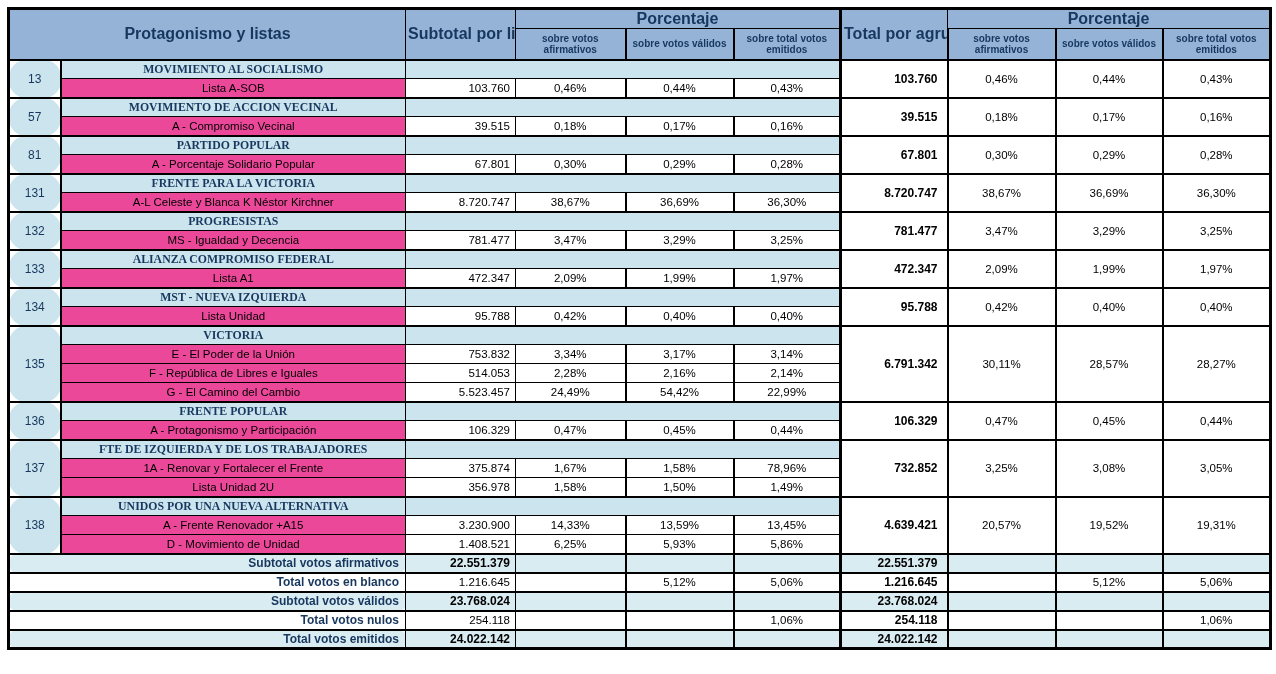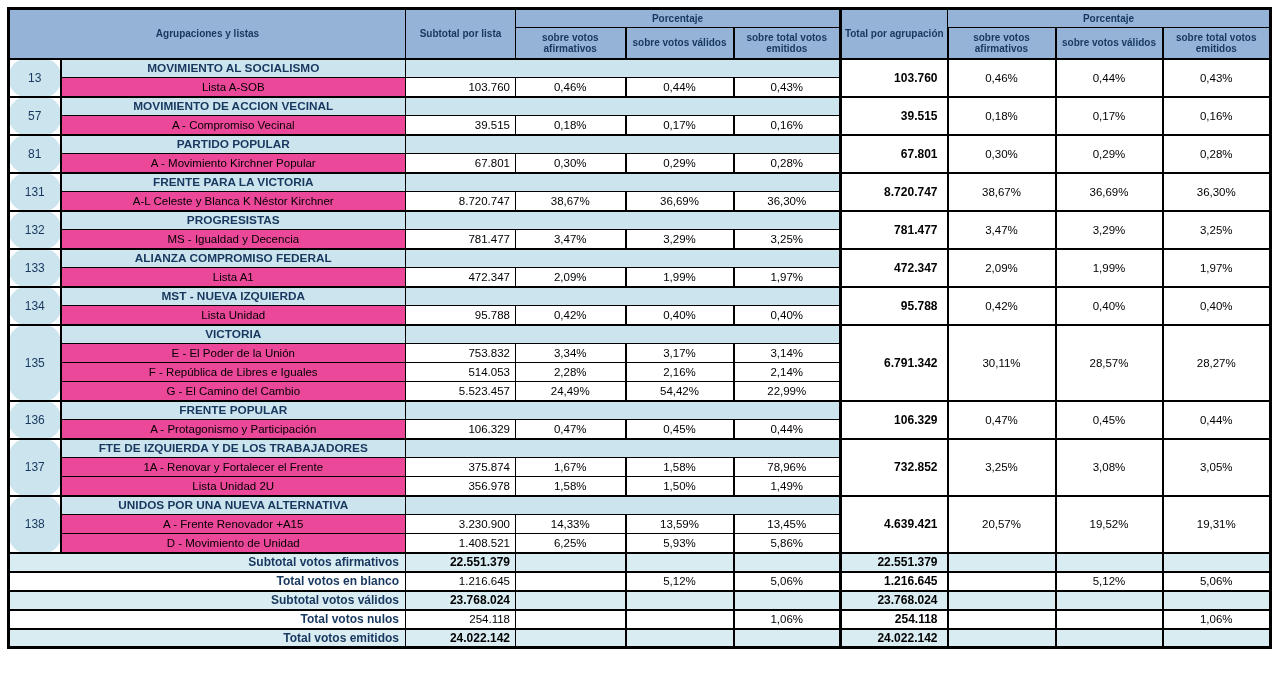--- a/index.html
+++ b/index.html
@@ -18,41 +18,41 @@
   th, td {
     border: 1px solid var(--border, #000);
     overflow: hidden;
     white-space: nowrap;
     padding: 0 2px;
   }
   thead th {
     background: var(--header-bg, #95B3D7);
     color: var(--header-text, #17375E);
     font-weight: bold;
-    font-size: 10px;
+    font-size: 16px;
     text-align: center;
     border-width: 1.5px;
   }
   thead tr.h1 th { height: 19px; }
   thead tr.h2 th {
     height: 31px;
     font-size: 10px;
     line-height: 1.12;
     white-space: normal;
     vertical-align: middle;
   }
   td { height: 19px; font-size: 11.5px; color: #000; vertical-align: middle; }
   .num   { background: var(--group-bg, #CBE4ED); color: var(--header-text, #17375E); font-weight: normal; text-align: center; font-size: 12px; border-radius: 17px; }
-  .gname { background: var(--group-bg, #CBE4ED); color: var(--header-text, #17375E); font-weight: bold; text-align: center; font-size: 11.8px; }
+  .gname { background: var(--group-bg, #CBE4ED); color: var(--header-text, #17375E); font-weight: bold; text-align: center; font-size: 11.8px; font-family: Liberation Serif, serif; }
   .gfill { background: var(--group-bg, #CBE4ED); }
   .lname { text-align: center; background: #ec4899; }
   .val   { text-align: right; padding-right: 5px; background: #fff; }
   .pct   { text-align: center; background: #fff; }
   .gtotal { text-align: right; font-weight: bold; padding-right: 9px; font-size: 12px; background: #fff; }
-  .tlabel { text-align: right; font-weight: bold; color: var(--header-text, #17375E); padding-right: 6px; font-size: 12px; }
+  .tlabel { text-align: right; font-weight: bold; color: var(--header-text, #17375E); padding-right: 6px; font-size: 12px; border-radius: 8px; }
   .bold  { font-weight: bold; font-size: 12px; }
   .bl2 { border-left-width: 2px; }
   .bl3 { border-left-width: 3px; }
   tr.gstart td { border-top-width: 2px; }
   tr.trow td { border-top-width: 2px; }
   tr.shade td { background: var(--totals-bg, #D9ECF2); }
 </style>
 </head>
 <body>
 
@@ -64,21 +64,21 @@
     <col style="width:110px">
     <col style="width:108px">
     <col style="width:107px">
     <col style="width:107px">
     <col style="width:108px">
     <col style="width:107px">
     <col style="width:108px">
   </colgroup>
   <thead>
     <tr class="h1">
-      <th colspan="2" rowspan="2">Agrupaciones y listas</th>
+      <th colspan="2" rowspan="2">Protagonismo y listas</th>
       <th rowspan="2">Subtotal por lista</th>
       <th colspan="3">Porcentaje</th>
       <th rowspan="2" class="bl3">Total por agrupación</th>
       <th colspan="3">Porcentaje</th>
     </tr>
     <tr class="h2">
       <th>sobre votos afirmativos</th>
       <th class="bl2">sobre votos válidos</th>
       <th class="bl2">sobre total votos emitidos</th>
       <th class="bl2">sobre votos afirmativos</th>
@@ -122,21 +122,21 @@
       <tr class="gstart">
         <td class="num" rowspan="2">81</td>
         <td class="gname bl2">PARTIDO POPULAR</td>
         <td class="gfill" colspan="4"></td>
         <td class="gtotal bl3" rowspan="2">67.801</td>
         <td class="pct bl2" rowspan="2">0,30%</td>
         <td class="pct bl2" rowspan="2">0,29%</td>
         <td class="pct bl2" rowspan="2">0,28%</td>
       </tr>
       <tr>
-        <td class="lname bl2">A - Movimiento Kirchner Popular</td>
+        <td class="lname bl2">A - Porcentaje Solidario Popular</td>
         <td class="val">67.801</td>
         <td class="pct">0,30%</td>
         <td class="pct bl2">0,29%</td>
         <td class="pct bl2">0,28%</td>
       </tr>
       <tr class="gstart">
         <td class="num" rowspan="2">131</td>
         <td class="gname bl2">FRENTE PARA LA VICTORIA</td>
         <td class="gfill" colspan="4"></td>
         <td class="gtotal bl3" rowspan="2">8.720.747</td>

